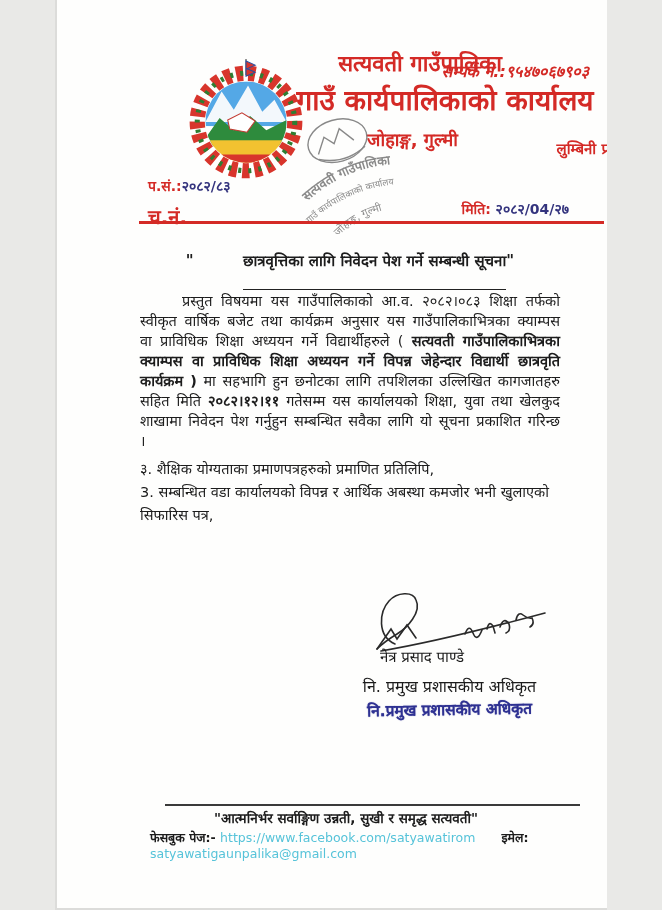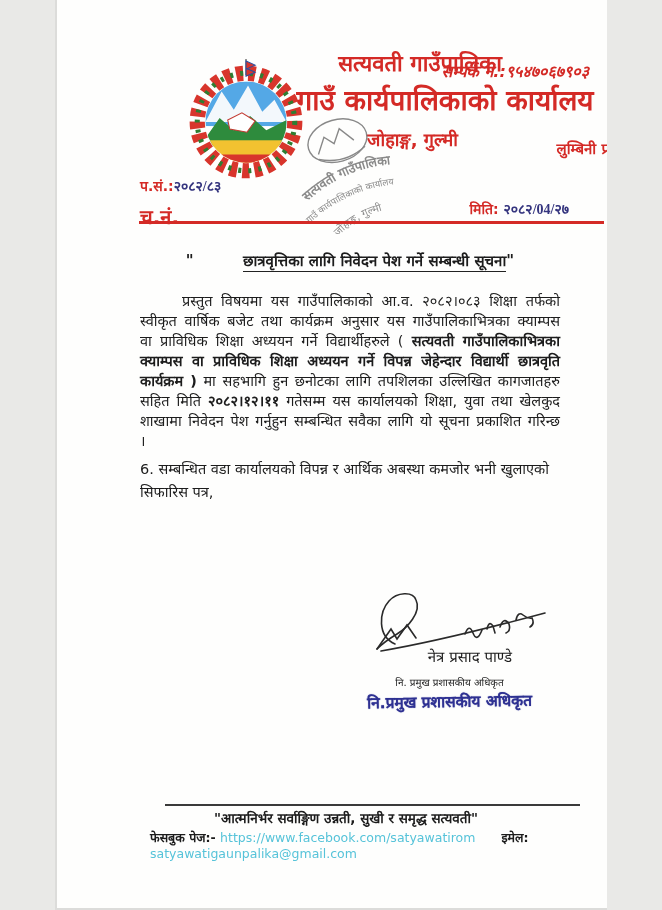--- a/index.html
+++ b/index.html
@@ -20,38 +20,38 @@
     font-size:18px;font-weight:bold;color:var(--red);}
   .h-addr2{position:absolute;left:120px;top:138px;width:495px;text-align:right;
     font-size:15px;font-weight:bold;color:var(--red);}
   .h-contact{position:absolute;right:18px;top:60px;font-size:16px;font-style:italic;
     font-weight:600;color:var(--red);}
   .stamp{position:absolute;left:236px;top:104px;width:150px;height:135px;
     transform:rotate(-16deg);opacity:.88;}
   .meta-ps{position:absolute;left:85px;top:176px;font-size:14px;font-weight:bold;}
   .meta-ch{position:absolute;left:85px;top:203px;font-size:20px;font-weight:bold;}
   .meta-date{position:absolute;right:38px;top:199px;font-size:14px;font-weight:bold;}
-  .red-label{color:var(--red);}
-  .navy-val{color:var(--navy);font-family:Liberation Serif, serif;}
+  .red-label{color:var(--red);margin-left:8px;}
+  .navy-val{color:var(--navy);}
   .head-rule{position:absolute;left:84px;right:3px;top:221px;height:3px;
     background:var(--red);}
   
   .content{position:absolute;left:85px;right:47px;top:250px;font-size:14.5px;}
   .subject{text-align:center;font-weight:bold;font-size:15px;margin:0 0 21px 0;}
-  .subject .u{border-bottom:1.4px solid #222;padding-bottom:1px;margin-left:44px;}
+  .subject .u{border-bottom:1.4px solid #222;padding-bottom:19px;margin-left:44px;}
   .para{margin:0;text-align:justify;text-indent:42px;line-height:20px;
     word-spacing:2px;}
   .docs-head{margin-top:17px;font-weight:bold;display:inline-block;
     border-bottom:1.4px solid #222;}
   .doc-list{margin-top:7px;line-height:23px;}
   
   .sig-block{position:absolute;right:40px;top:586px;width:235px;text-align:center;}
   .sig-svg{display:block;margin:0 auto -10px auto;}
-  .sig-name{font-size:15px;margin-right:55px;text-align:right;}
-  .sig-title{font-size:10px;margin-top:9px;}
+  .sig-name{font-size:15px;margin-right:55px;}
+  .sig-title{font-size:16px;margin-top:9px;}
   .sig-stamp{font-size:15.5px;font-weight:bold;color:var(--stampblue);
     margin-top:1px;transform:rotate(-1deg);text-shadow:0 0 1px rgba(46,49,146,.7);}
   
   .foot-rule{position:absolute;left:110px;right:27px;top:804px;height:2px;background:#3a3a3a;}
   .slogan{position:absolute;left:60px;right:30px;top:809px;text-align:center;
     font-weight:bold;font-size:13.5px;}
   .links{position:absolute;left:95px;right:20px;top:829px;font-size:12.5px;font-weight:600;}
   .link{color:var(--link);font-weight:400;}
   .email-label{margin-left:26px;}
   :root{--red:#d42a26;--navy:#34347e;--link:#56c3d9;--stampblue:#2e3192;--grey:#7a7a7a;}
@@ -114,21 +114,22 @@
   <div class="meta-date"><span class="red-label">मिति: </span><span class="navy-val">२०८२/04/२७</span></div>
 
   <div class="head-rule"></div>
 
   <div class="content">
     <div class="subject"><span>" </span><span class="u">छात्रवृत्तिका लागि निवेदन पेश गर्ने सम्बन्धी सूचना</span><span>"</span></div>
 
     <p class="para"><span>प्रस्तुत विषयमा यस गाउँपालिकाको आ.व. २०८२।०८३ शिक्षा तर्फको स्वीकृत वार्षिक बजेट तथा कार्यक्रम अनुसार यस गाउँपालिकाभित्रका क्याम्पस वा प्राविधिक शिक्षा अध्ययन गर्ने विद्यार्थीहरुले ( </span><b>सत्यवती गाउँपालिकाभित्रका क्याम्पस वा प्राविधिक शिक्षा अध्ययन गर्ने विपन्न जेहेन्दार विद्यार्थी छात्रवृति कार्यक्रम )</b><span> मा सहभागि हुन छनोटका लागि तपशिलका उल्लिखित कागजातहरु सहित मिति </span><b>२०८२।१२।११</b><span> गतेसम्म यस कार्यालयको शिक्षा, युवा तथा खेलकुद शाखामा निवेदन पेश गर्नुहुन सम्बन्धित सवैका लागि यो सूचना प्रकाशित गरिन्छ ।</span></p>
 
     <div class="doc-list">
-      <div>6. सम्बन्धित वडा कार्यालयको विपन्न र आर्थिक अबस्था कमजोर भनी खुलाएको सिफारिस पत्र,</div>
+      <div>३. शैक्षिक योग्यताका प्रमाणपत्रहरुको प्रमाणित प्रतिलिपि,</div>
+      <div>3. सम्बन्धित वडा कार्यालयको विपन्न र आर्थिक अबस्था कमजोर भनी खुलाएको सिफारिस पत्र,</div>
     </div>
   </div>
 
   <div class="sig-block">
     <svg class="sig-svg" width="225" height="70" viewBox="0 0 225 70">
       <g fill="none" stroke="#2a2a2a" stroke-width="1.6" stroke-linecap="round">
         <path d="M58,58 C40,50 42,26 52,15 C60,6 76,5 79,14 C85,26 70,42 60,48 C50,54 44,59 40,63"></path>
         <path d="M40,63 l14,-20 6,10 10,-14 9,13"></path>
         <path d="M44,65 C92,57 152,42 208,27"></path>
         <path d="M128,48 q4,-11 8,-1 t9,-3 M150,43 q2,-9 6,-3 l2,7 M163,41 q4,-11 9,-3 q2,7 -3,9 M179,34 q2,-9 7,-5 t9,3 q3,6 -2,9"></path>

